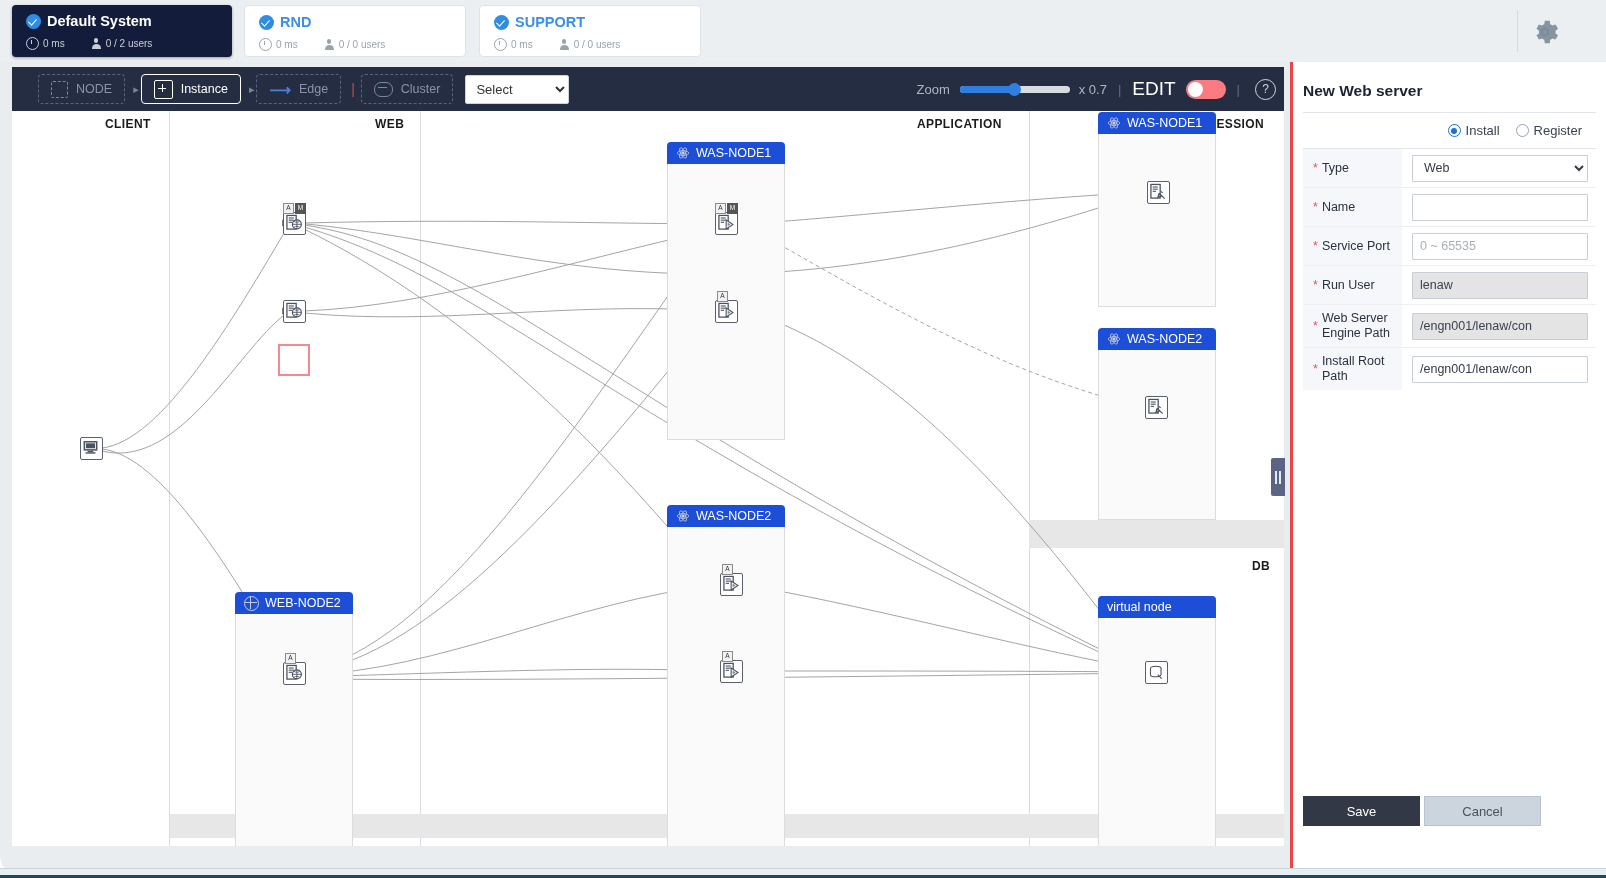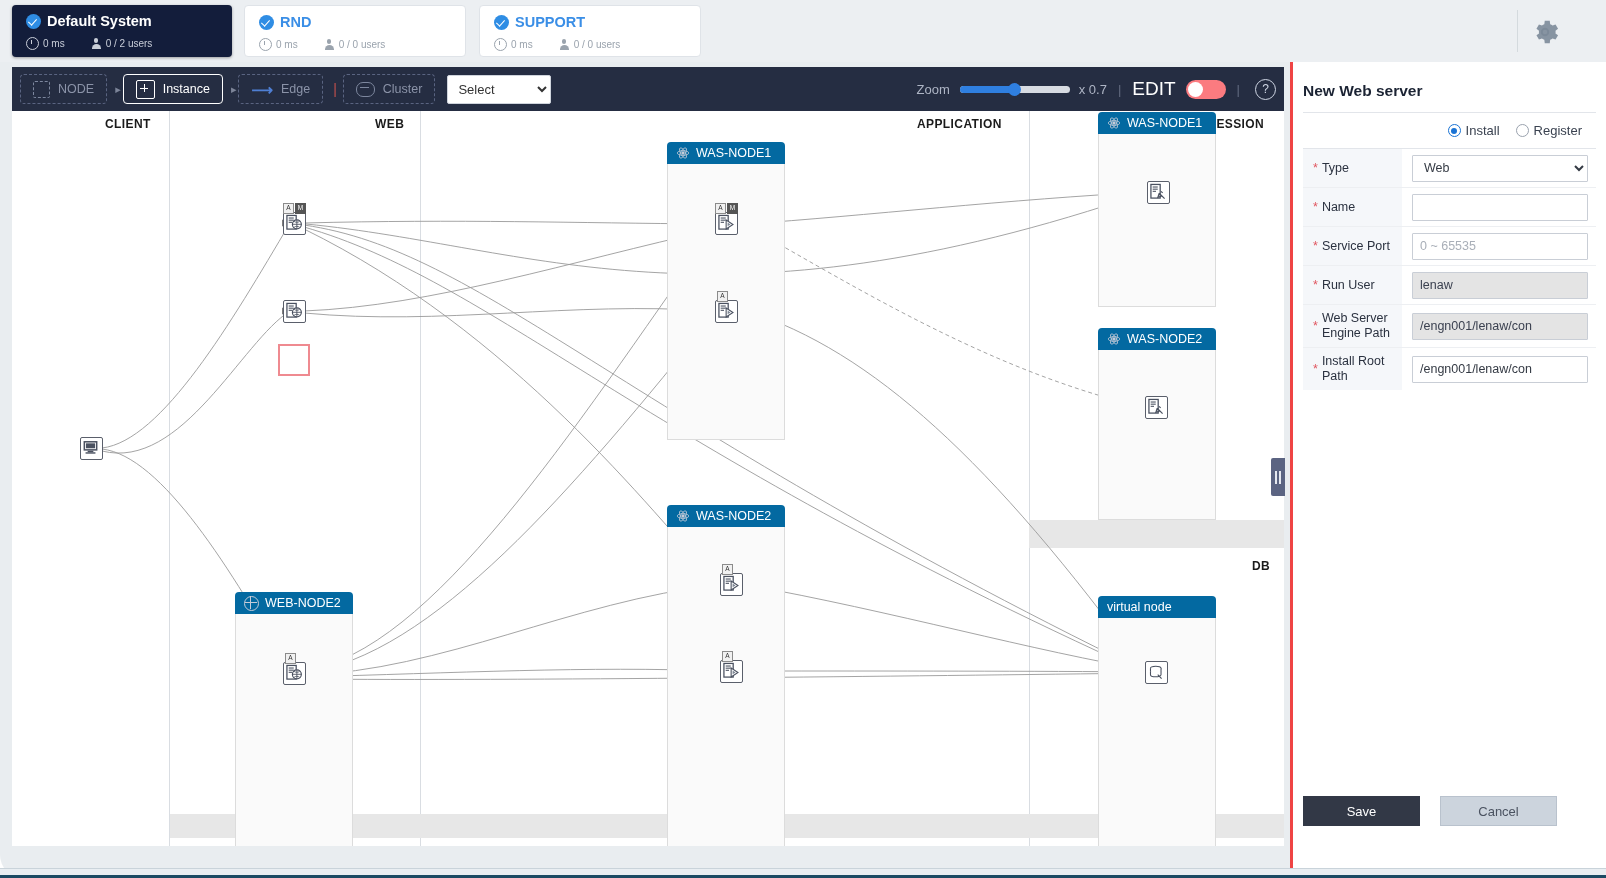--- a/index.html
+++ b/index.html
@@ -32,21 +32,21 @@
   .ico-clock:after{content:"";position:absolute;left:4px;top:2px;width:1.2px;height:4px;background:currentColor;}
   .ico-user{width:11px;height:11px;position:relative;display:inline-block;}
   .ico-user:before{content:"";position:absolute;left:3.2px;top:0;width:4.5px;height:4.5px;border-radius:50%;background:currentColor;}
   .ico-user:after{content:"";position:absolute;left:1px;top:5.5px;width:9px;height:5px;border-radius:4.5px 4.5px 0 0;background:currentColor;}
 
   .gear-btn{position:absolute;right:46px;top:17px;width:30px;height:30px;cursor:pointer;}
   .divider-v{position:absolute;right:88px;top:10px;width:1px;height:42px;background:#d4dade;}
 
   
   .toolbar{position:absolute;left:12px;top:67px;width:1272px;height:44px;background:#252d42;display:flex;align-items:center;}
-  .tool-btn{display:flex;align-items:center;gap:8px;height:30px;padding:0 12px;margin-left:8px;border:1px dashed #5a6481;border-radius:4px;color:#8b93a8;font-size:12.5px;cursor:pointer;box-sizing:border-box;}
+  .tool-btn{display:flex;align-items:center;gap:8px;height:30px;padding:0 12px;margin-left:26px;border:1px dashed #5a6481;border-radius:4px;color:#8b93a8;font-size:12.5px;cursor:pointer;box-sizing:border-box;}
   .tool-btn.sel{border:1.5px solid #ffffff;border-style:solid;color:#ffffff;background:#252d42;}
   .tb-sq{width:15px;height:15px;border:1.5px dashed #7d879e;border-radius:2px;}
   .tb-plus{width:17px;height:17px;border:1.5px solid #fff;border-radius:2px;position:relative;}
   .tb-plus:before,.tb-plus:after{content:"";position:absolute;background:#fff;}
   .tb-plus:before{left:3.5px;top:7px;width:8px;height:1.6px;}
   .tb-plus:after{left:7px;top:3.5px;width:1.6px;height:8px;}
   .tb-arrow{color:#4f7fd4;font-size:15px;line-height:1;font-weight:bold;}
   .tb-link{width:17px;height:13px;border:1.6px solid #7d879e;border-radius:7px;position:relative;}
   .tb-link:after{content:"";position:absolute;left:3px;top:4.4px;width:9px;height:1.6px;background:#7d879e;}
   .chev{color:#7d8599;font-size:11px;margin:0 2px 0 8px;}
@@ -64,21 +64,21 @@
   .toggle .tk{position:absolute;left:2px;top:2px;width:15px;height:15px;border-radius:50%;background:#fff;}
   .help{margin-left:4px;width:19px;height:19px;border-radius:50%;border:1.6px solid #cfd6e4;color:#cfd6e4;font-size:12px;display:flex;align-items:center;justify-content:center;cursor:pointer;}
 
   
   .canvas{position:absolute;left:12px;top:111px;width:1272px;height:735px;background:#ffffff;overflow:hidden;}
   .lane-line{position:absolute;top:0;width:1px;height:735px;background:#d9dde2;}
   .lane-label{position:absolute;font-size:12px;font-weight:bold;color:#1b1b1b;letter-spacing:.4px;}
   .grayrow{position:absolute;background:#e7e7e7;}
 
   .nodebox{position:absolute;box-sizing:border-box;}
-  .nodebox .hdr{height:22px;background:#0369a1;border-radius:4px 4px 0 0;color:#fff;font-size:12.5px;display:flex;align-items:center;gap:6px;padding-left:9px;box-sizing:border-box;}
+  .nodebox .hdr{height:22px;background:#1d4ed8;border-radius:4px 4px 0 0;color:#fff;font-size:12.5px;display:flex;align-items:center;gap:6px;padding-left:9px;box-sizing:border-box;}
   .nodebox .body{background:#fafafa;border:1px solid #dcdcdc;border-top:none;box-sizing:border-box;width:100%;}
   .gl{width:13px;height:13px;border:1.3px solid #c6ccd8;border-radius:50%;position:relative;flex:0 0 auto;}
   .gl:before{content:"";position:absolute;left:5.3px;top:-0.2px;width:1.2px;height:12.6px;background:#c6ccd8;}
   .gl:after{content:"";position:absolute;left:-0.2px;top:5.3px;width:12.6px;height:1.2px;background:#c6ccd8;}
   .atom{width:14px;height:14px;flex:0 0 auto;}
 
   .inst{position:absolute;width:23px;height:23px;background:#fff;border:1.6px solid #5a5f6b;border-radius:2px;box-sizing:border-box;cursor:pointer;}
   .badge{position:absolute;top:-10px;display:flex;gap:1px;}
   .badge i{width:9px;height:9px;border:1px solid #8b8b8b;background:#f1f1f1;color:#333;font-size:6.5px;font-style:normal;line-height:8px;text-align:center;display:block;}
   .badge i.dark{background:#555;color:#fff;border-color:#555;}
@@ -100,21 +100,21 @@
   .rd.on{border-color:#1a73d4;}
   .rd.on:after{content:"";position:absolute;left:2.5px;top:2.5px;width:6px;height:6px;border-radius:50%;background:#1a73d4;}
   .frm{margin:0 10px;border-top:1px solid #e2e5ea;}
   .frow{display:flex;border-bottom:1px solid #edeff2;min-height:38px;align-items:center;}
   .fl{width:99px;flex:0 0 99px;background:#f5f7fa;align-self:stretch;display:flex;align-items:center;font-size:12.5px;color:#2b3240;padding:6px 0 6px 10px;box-sizing:border-box;line-height:15px;}
   .fl .ast{color:#e0555f;margin-right:4px;}
   .fv{flex:1;padding:5px 8px 5px 10px;box-sizing:border-box;}
   .fv input, .fv select{width:100%;height:27px;box-sizing:border-box;font-size:12.5px;font-family:"Liberation Sans",sans-serif;color:#343a44;border:1px solid #c9ced6;border-radius:1px;padding-left:7px;background:#fff;}
   .fv input::placeholder{color:#a9afb8;}
   .fv input.dis{background:#e4e4e4;color:#3b4150;}
-  .btnrow{position:absolute;left:10px;bottom:44px;display:flex;gap:20px;}
+  .btnrow{position:absolute;left:10px;bottom:44px;display:flex;gap:4px;}
   .btn{width:117px;height:30px;border:none;font-size:13px;font-family:"Liberation Sans",sans-serif;cursor:pointer;}
   .btn.save{background:#323846;color:#fff;}
   .btn.cancel{background:#ccd4dd;color:#4a5260;border:1px solid #b9c2cd;}
   .bottombar{position:absolute;left:0;bottom:0;width:1606px;height:10px;background:#e9eef2;border-top:1px solid #c9d3da;border-bottom:3px solid #1b4a63;box-sizing:border-box;}
 </style>
 </head>
 <body>
 
 <div id="app">
 

